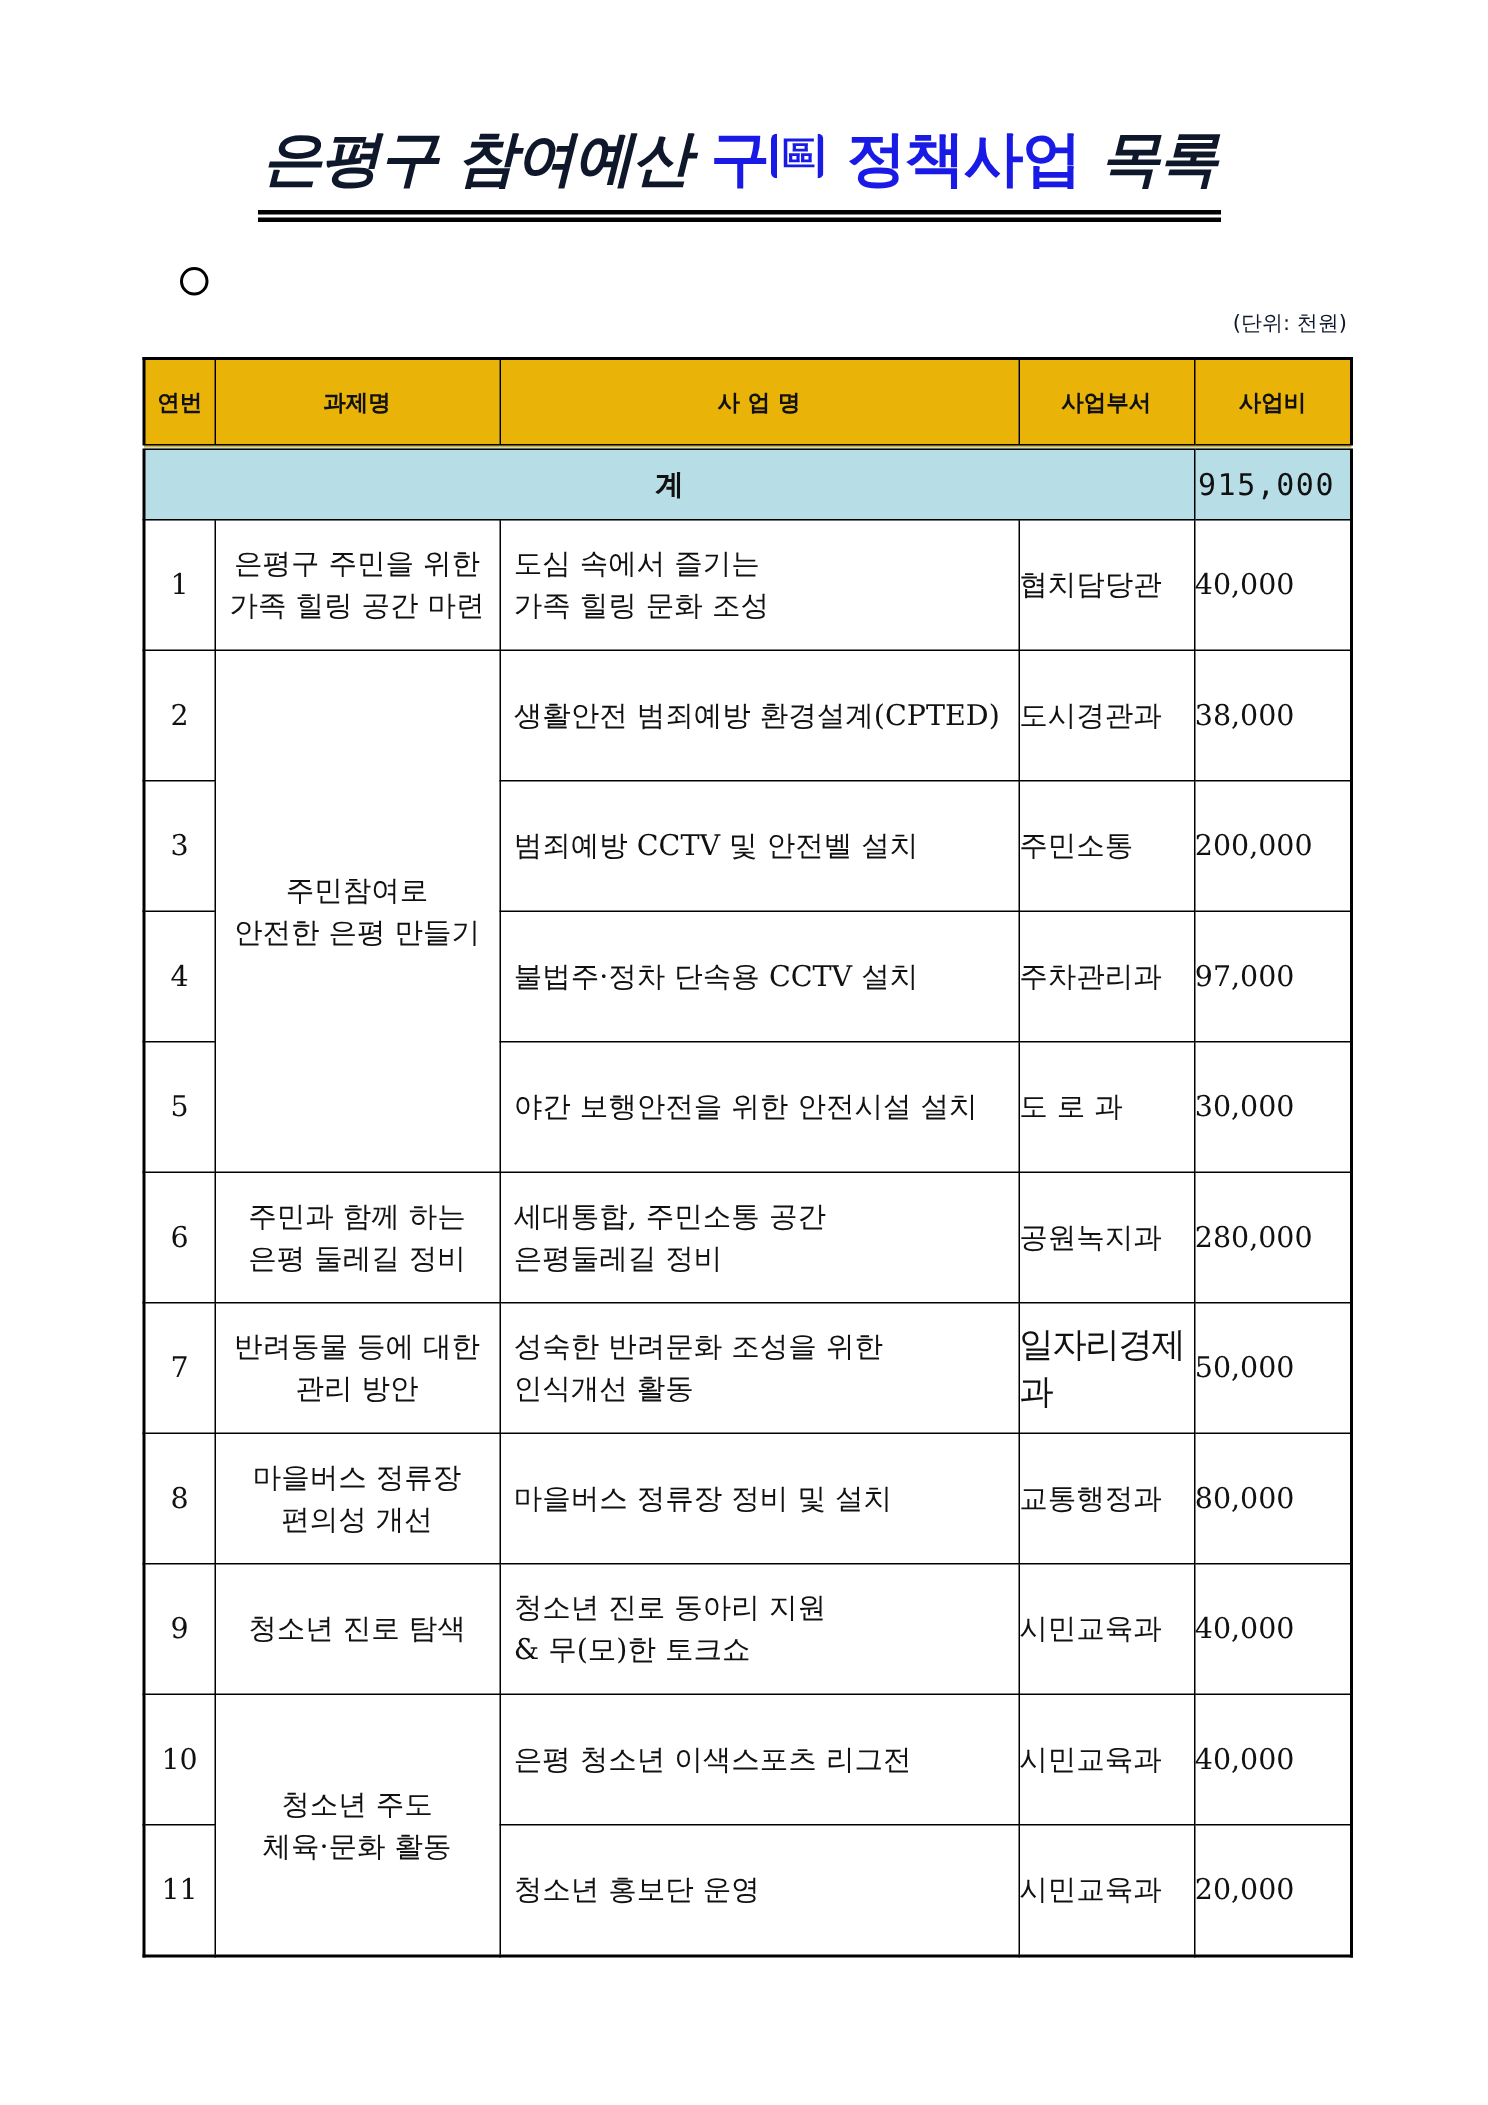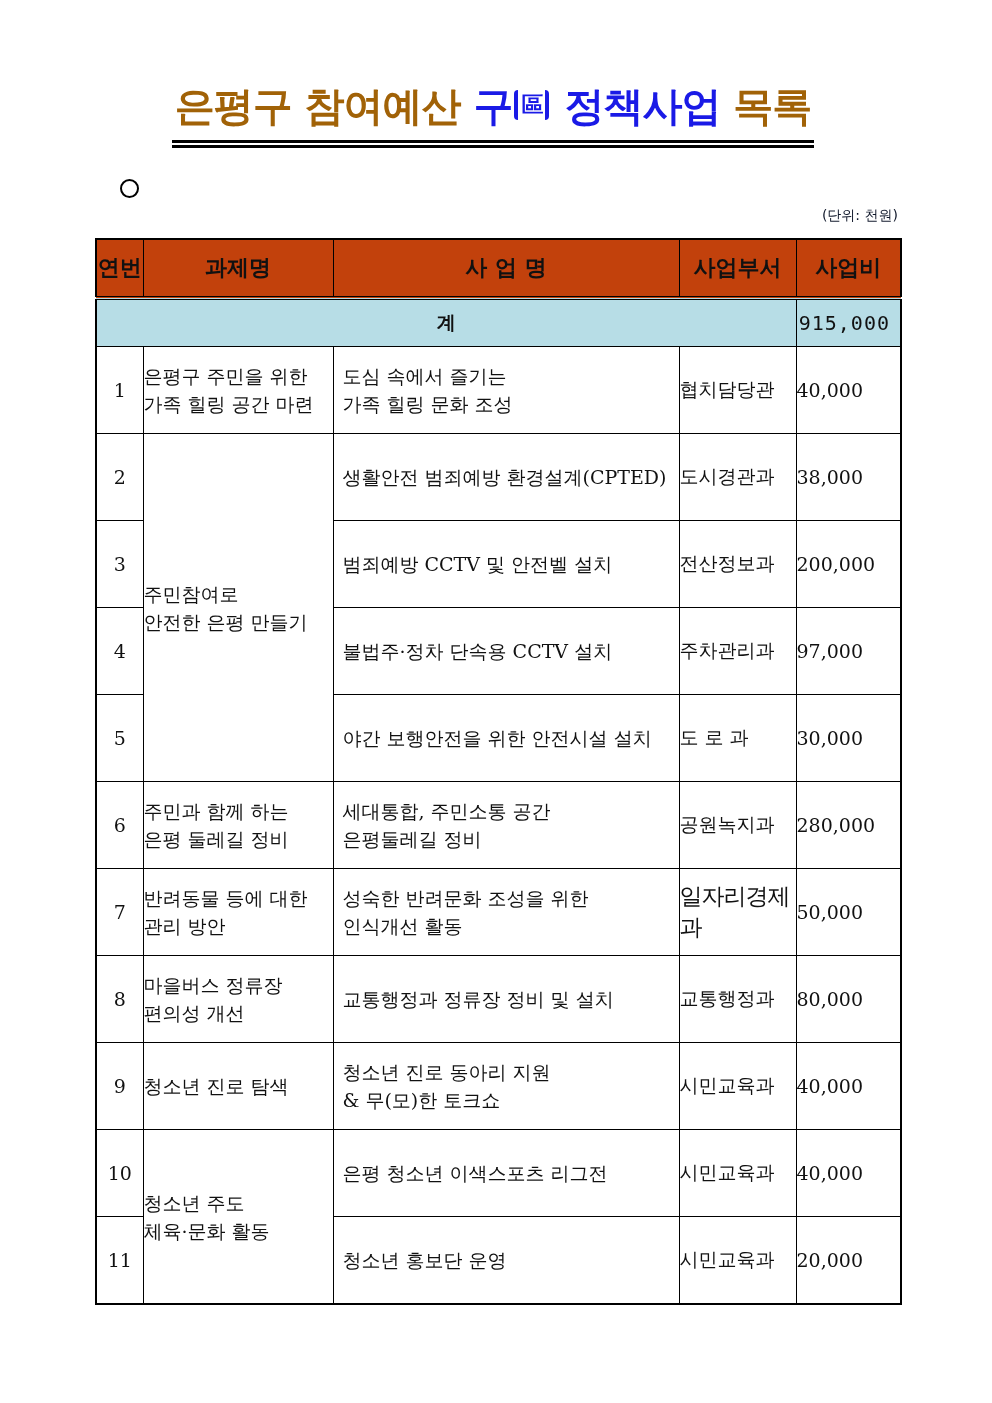--- a/index.html
+++ b/index.html
@@ -1,36 +1,36 @@
 <!DOCTYPE html>
 <html><head>
 <meta charset="utf-8">
 <style>
   html, body { margin:0; padding:0; background:#ffffff; }
   body { width:992px; height:1403px; position:relative; font-family:"DejaVu Serif", serif; color:#111; }
   .title-wrap { position:absolute; left:172px; top:78px; width:642px; text-align:center; }
   .title { font-family:"DejaVu Sans", sans-serif; font-weight:bold; font-size:40px; letter-spacing:-1px; line-height:56px; white-space:nowrap; }
-  .title .blk { color:#a16207; }
+  .title .blk { color:#0f172a;font-style:italic; }
   .title .blu { color:#1a1ae6; }
   .title .hanja { display:inline-block; font-size:22px; border-left:4px solid #1a1ae6; border-right:4px solid #1a1ae6; border-radius:4px; padding:0 3px; vertical-align:middle; position:relative; top:-4px; line-height:30px; margin:0 2px; }
   .uline1 { height:3px; background:#000; margin-top:6px; }
   .uline2 { height:3px; background:#000; margin-top:2px; }
   .summary { position:absolute; left:120px; top:178px; font-family:"DejaVu Sans", sans-serif; font-weight:bold; font-size:23px; letter-spacing:-0.5px; }
   .summary .bullet { display:inline-block; width:15px; height:15px; border:2px solid #000; border-radius:50%; margin-right:14px; vertical-align:1px; }
   .unit { position:absolute; right:94px; top:207px; font-family:"DejaVu Sans", sans-serif; font-size:14px; color:#0f172a; }
   table { position:absolute; left:95px; top:238px; width:805px; border-collapse:collapse; border:2px solid #000; table-layout:fixed; }
   td, th { border:1px solid #000; font-size:19px; font-weight:normal; padding:0; }
   col.c1 { width:47px; } col.c2 { width:190px; } col.c3 { width:346px; } col.c4 { width:117px; } col.c5 { width:105px; }
-  thead th { background:#c2410c; height:56px; font-family:"DejaVu Sans", sans-serif; font-weight:bold; font-size:22px; border-bottom:4px double #000; }
+  thead th { background:#eab308; height:56px; font-family:"DejaVu Sans", sans-serif; font-weight:bold; font-size:15px; border-bottom:4px double #000; }
   tr.total td { background:#b7dde6; height:46px; font-weight:bold; font-size:19px; }
   tr.total td.amt { text-align:right; padding-right:10px; font-family:"DejaVu Sans Mono", monospace; font-weight:normal; font-size:20px; letter-spacing:1px;margin-top:20px; }
   tr.total td.lbl { text-align:center; }
   tbody tr.row td { height:86px; }
   td.no { text-align:center; }
-  td.task { text-align:left; line-height:28px; }
+  td.task { text-align:center; line-height:28px; }
   td.proj { text-align:left; padding-left:9px; line-height:28px; }
   td.dept { }
   td.cost { text-align:left; padding-right:8px; }
 </style>
 </head>
 <body>
 
 <div class="title-wrap">
   <div class="title">
     <span class="blk">은평구 참여예산 </span><span class="blu">구</span><span class="blu hanja">區</span><span class="blu"> 정책사업</span><span class="blk"> 목록</span>
@@ -79,21 +79,21 @@
     <tr class="row">
       <td class="no">2</td>
       <td class="task" rowspan="4"><span>주민참여로</span><br><span>안전한 은평 만들기</span></td>
       <td class="proj">생활안전 범죄예방 환경설계(CPTED)</td>
       <td class="dept">도시경관과</td>
       <td class="cost">38,000</td>
     </tr>
     <tr class="row">
       <td class="no">3</td>
       <td class="proj">범죄예방 CCTV 및 안전벨 설치</td>
-      <td class="dept">전산정보과</td>
+      <td class="dept">주민소통</td>
       <td class="cost">200,000</td>
     </tr>
     <tr class="row">
       <td class="no">4</td>
       <td class="proj">불법주·정차 단속용 CCTV 설치</td>
       <td class="dept">주차관리과</td>
       <td class="cost">97,000</td>
     </tr>
     <tr class="row">
       <td class="no">5</td>
@@ -114,21 +114,21 @@
       <td class="no">7</td>
       <td class="task"><span>반려동물 등에 대한</span><br><span>관리 방안</span></td>
       <td class="proj"><span>성숙한 반려문화 조성을 위한</span><br><span>인식개선 활동</span></td>
       <td class="dept" style="font-size:23px;letter-spacing:-1px;">일자리경제과</td>
       <td class="cost">50,000</td>
     </tr>
 
     <tr class="row">
       <td class="no">8</td>
       <td class="task"><span>마을버스 정류장</span><br><span>편의성 개선</span></td>
-      <td class="proj">교통행정과 정류장 정비 및 설치</td>
+      <td class="proj">마을버스 정류장 정비 및 설치</td>
       <td class="dept">교통행정과</td>
       <td class="cost">80,000</td>
     </tr>
 
     <tr class="row">
       <td class="no">9</td>
       <td class="task">청소년 진로 탐색</td>
       <td class="proj"><span>청소년 진로 동아리 지원</span><br><span>&amp; 무(모)한 토크쇼</span></td>
       <td class="dept">시민교육과</td>
       <td class="cost">40,000</td>

